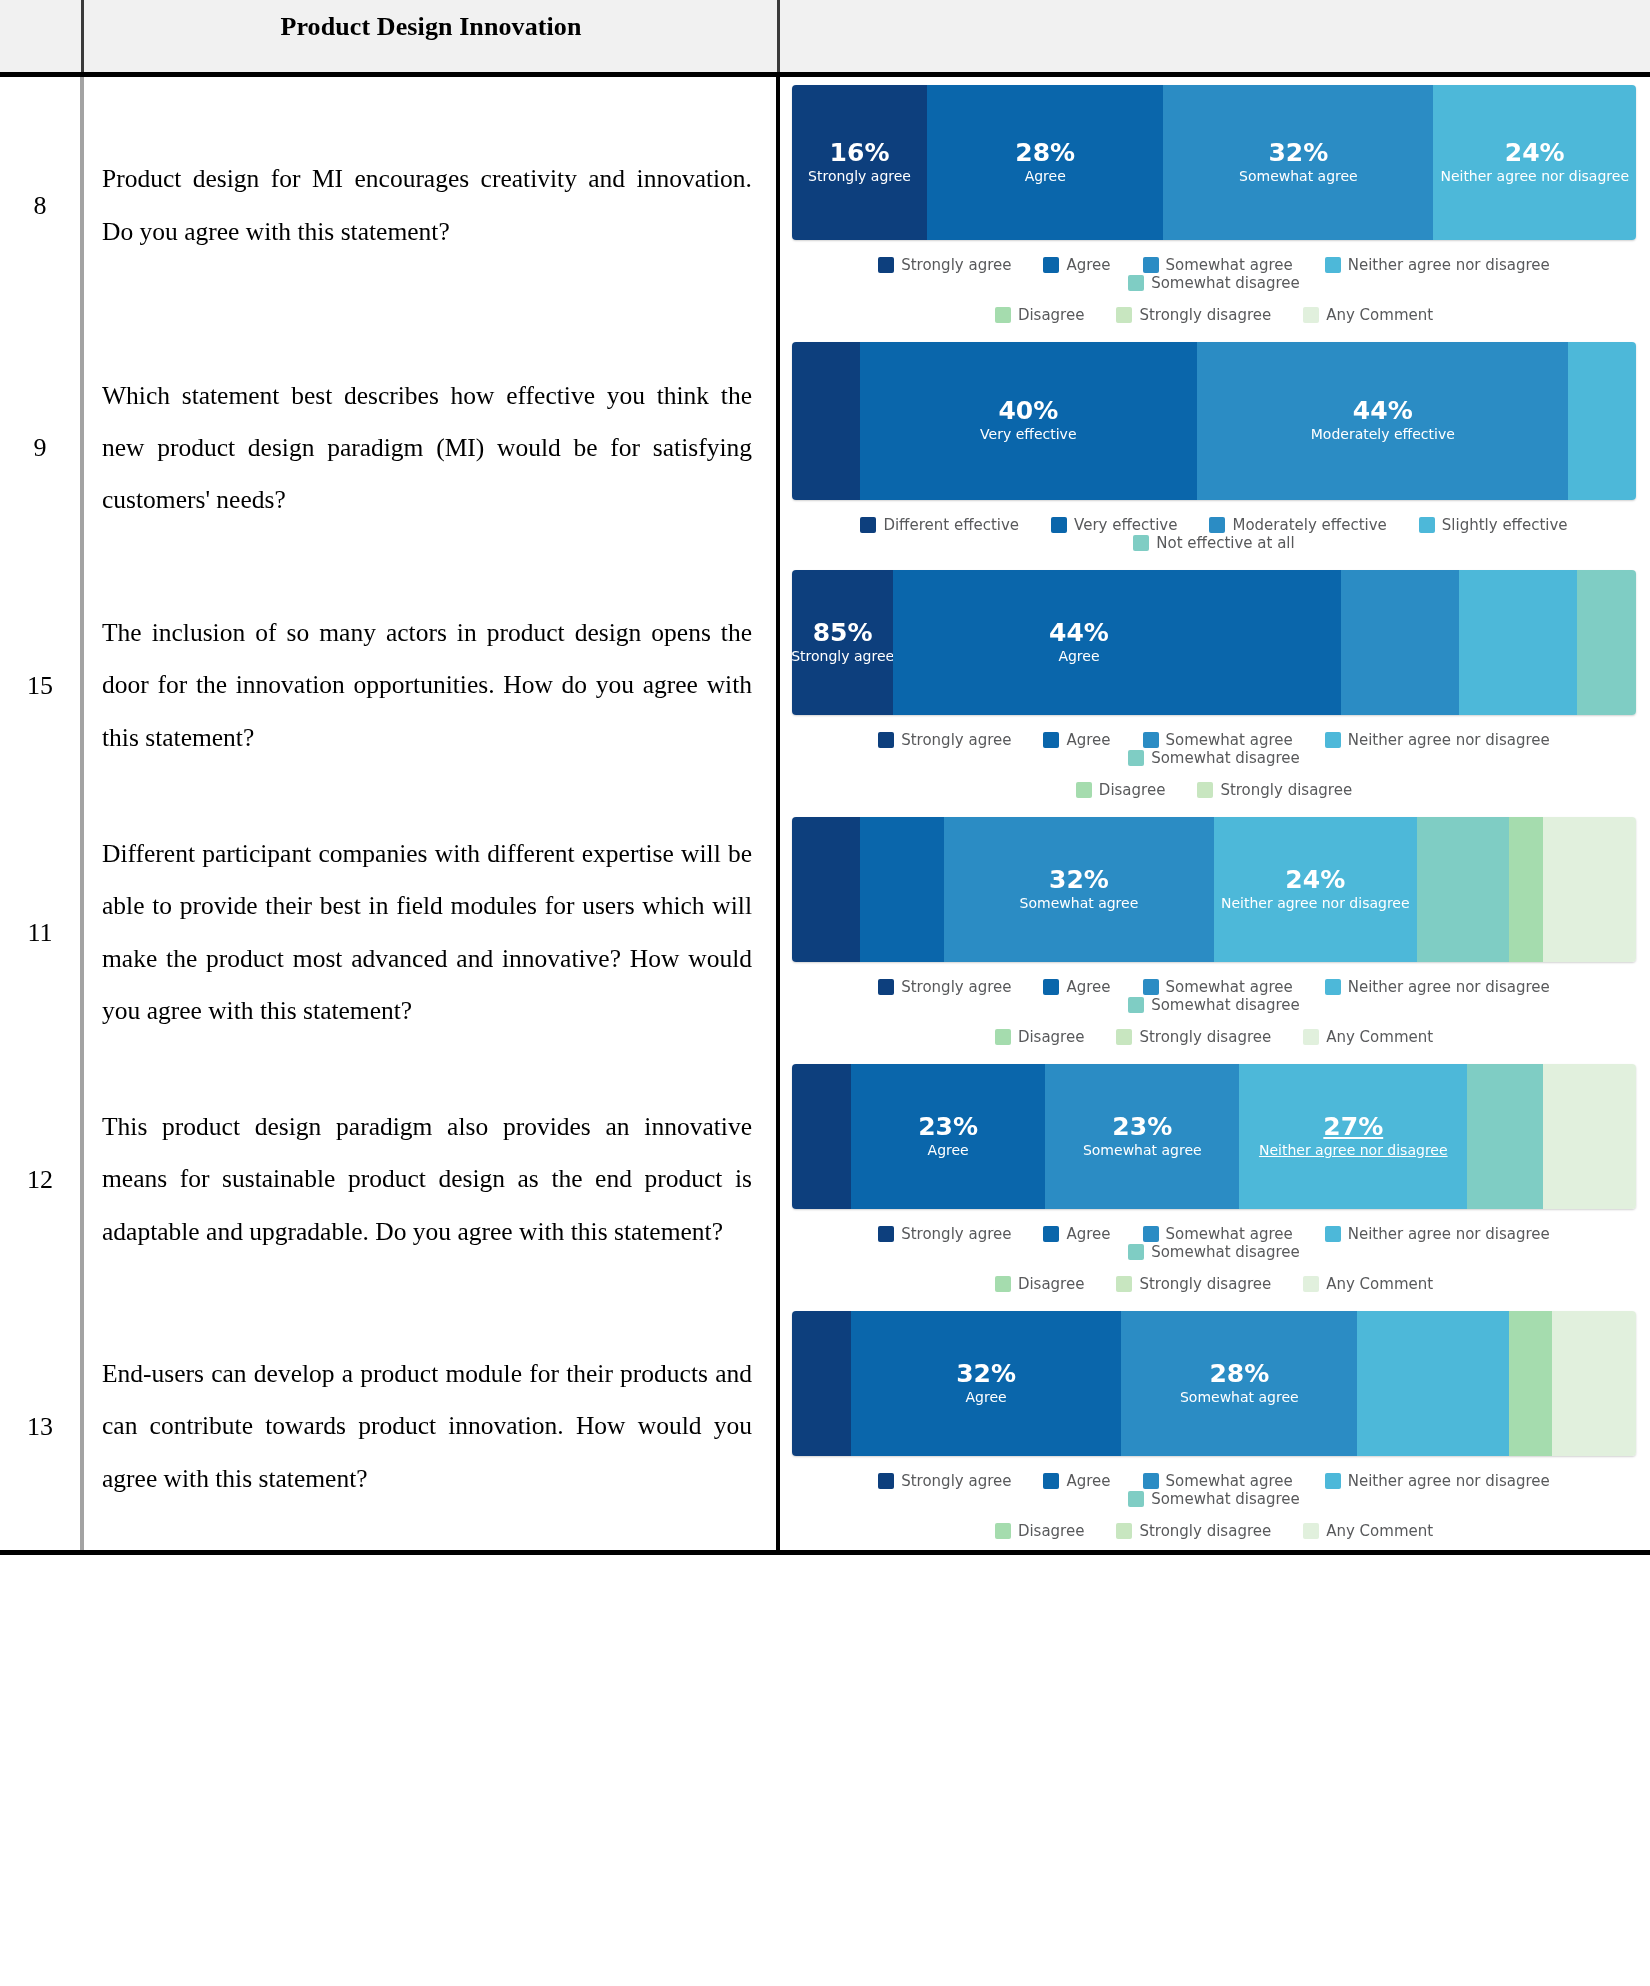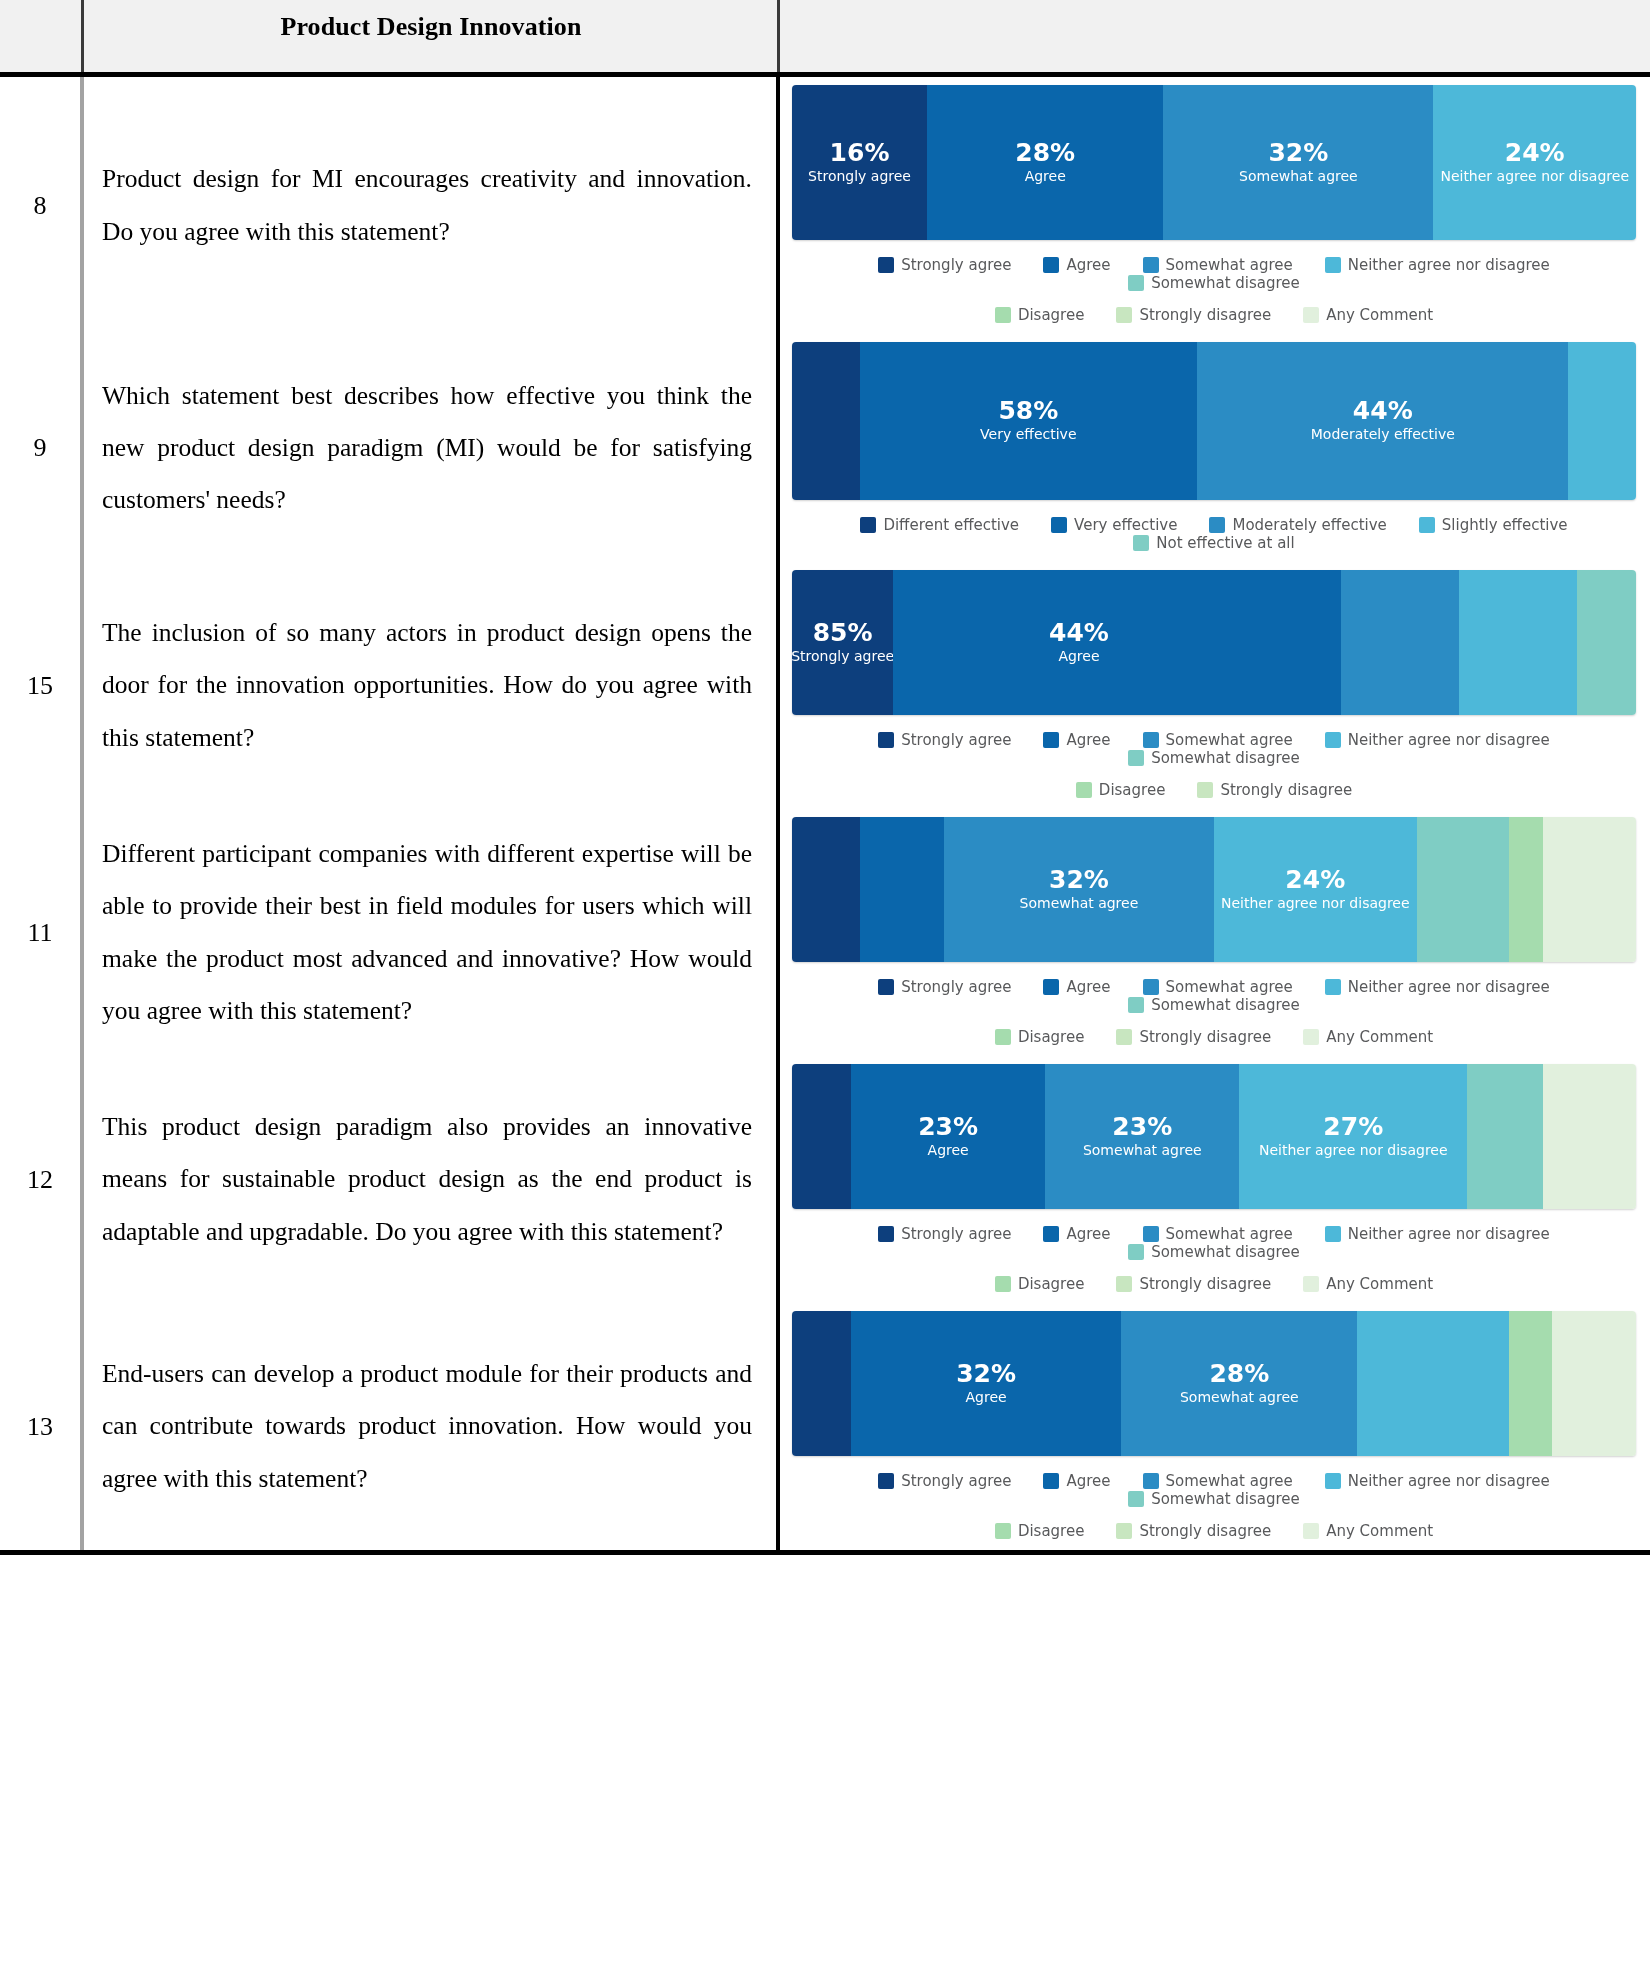--- a/index.html
+++ b/index.html
@@ -226,21 +226,21 @@
         <tr>
           <td class="num">9</td>
           <td class="question">
             <div class="qtext">Which statement best describes how effective you think the new product design paradigm (MI) would be for satisfying customers' needs?</div>
           </td>
           <td class="chartcell">
             <div class="chart-block">
               <div class="stack" style="height: 158px;">
                 <div class="seg" style="flex: 8 0 0%; background: rgb(13, 63, 125);"></div>
                 <div class="seg" style="flex: 40 0 0%; background: rgb(10, 102, 171);">
-                  <div class="pct">58%</div>
+                  <div class="pct">40%</div>
                   <div class="lbl">Very effective</div>
                 </div>
                 <div class="seg" style="flex: 44 0 0%; background: rgb(43, 140, 196);">
                   <div class="pct">44%</div>
                   <div class="lbl">Moderately effective</div>
                 </div>
                 <div class="seg" style="flex: 8 0 0%; background: rgb(77, 184, 217);"></div>
               </div>
               <div class="legend">
                 <div class="legend-row">
@@ -400,21 +400,21 @@
               <div class="stack" style="height: 145px;">
                 <div class="seg" style="flex: 7 0 0%; background: rgb(13, 63, 125);"></div>
                 <div class="seg" style="flex: 23 0 0%; background: rgb(10, 102, 171);">
                   <div class="pct">23%</div>
                   <div class="lbl">Agree</div>
                 </div>
                 <div class="seg" style="flex: 23 0 0%; background: rgb(43, 140, 196);">
                   <div class="pct">23%</div>
                   <div class="lbl">Somewhat agree</div>
                 </div>
-                <div class="seg" style="flex: 27 0 0%; background: rgb(77, 184, 217);">
+                <div class="seg" style="flex: 27 0 0%; background: rgb(77, 184, 217); text-decoration: underline;">
                   <div class="pct">27%</div>
                   <div class="lbl">Neither agree nor disagree</div>
                 </div>
                 <div class="seg" style="flex: 9 0 0%; background: rgb(127, 205, 196);"></div>
                 <div class="seg" style="flex: 11 0 0%; background: rgb(225, 240, 221);"></div>
               </div>
               <div class="legend">
                 <div class="legend-row">
                   <div class="legend-item">
                     <span class="swatch" style="background: rgb(13, 63, 125);"></span>

